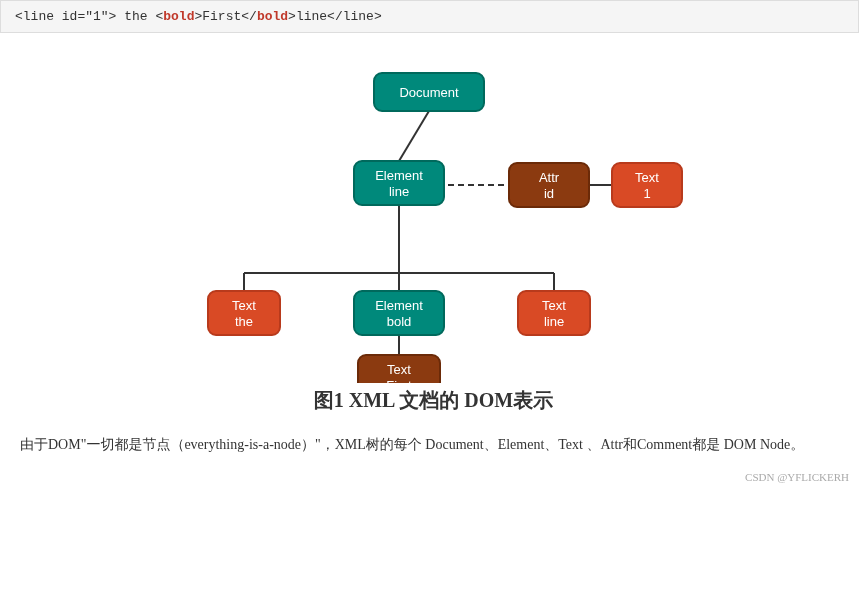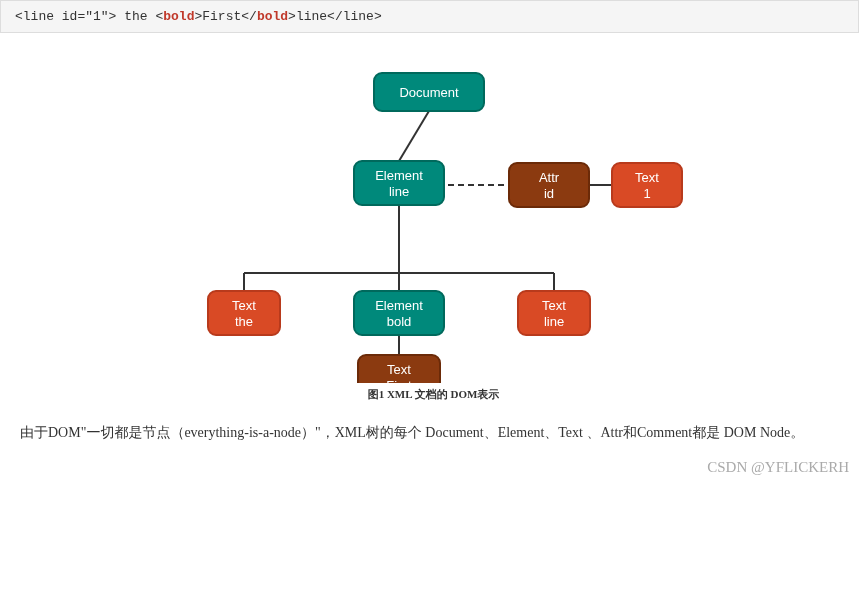--- a/index.html
+++ b/index.html
@@ -35,40 +35,40 @@
     
     .diagram-svg-wrapper {
       position: relative;
       width: 560px;
       height: 340px;
     }
 
     
     .caption {
       text-align: center;
-      font-size: 11px;
+      font-size: 20px;
       color: #333;
       margin: 4px 0 10px 0;
       font-weight: bold;
     }
 
     
     .text-content {
       padding: 8px 20px 10px 20px;
       line-height: 1.8;
       font-size: 14px;
     }
     .text-content p {
       margin-bottom: 4px;
     }
 
     
     .watermark {
       text-align: right;
-      font-size: 15px;
+      font-size: 11px;
       color: #aaa;
       padding-right: 10px;
       padding-bottom: 4px;
     }
   </style>
 </head>
 <body>
 
 <div class="code-block">
   <span>&lt;line id="1"&gt; the &lt;<span style="color:#c0392b;font-weight:bold;">bold</span>&gt;First&lt;/<span style="color:#c0392b;font-weight:bold;">bold</span>&gt;line&lt;/line&gt;</span>

